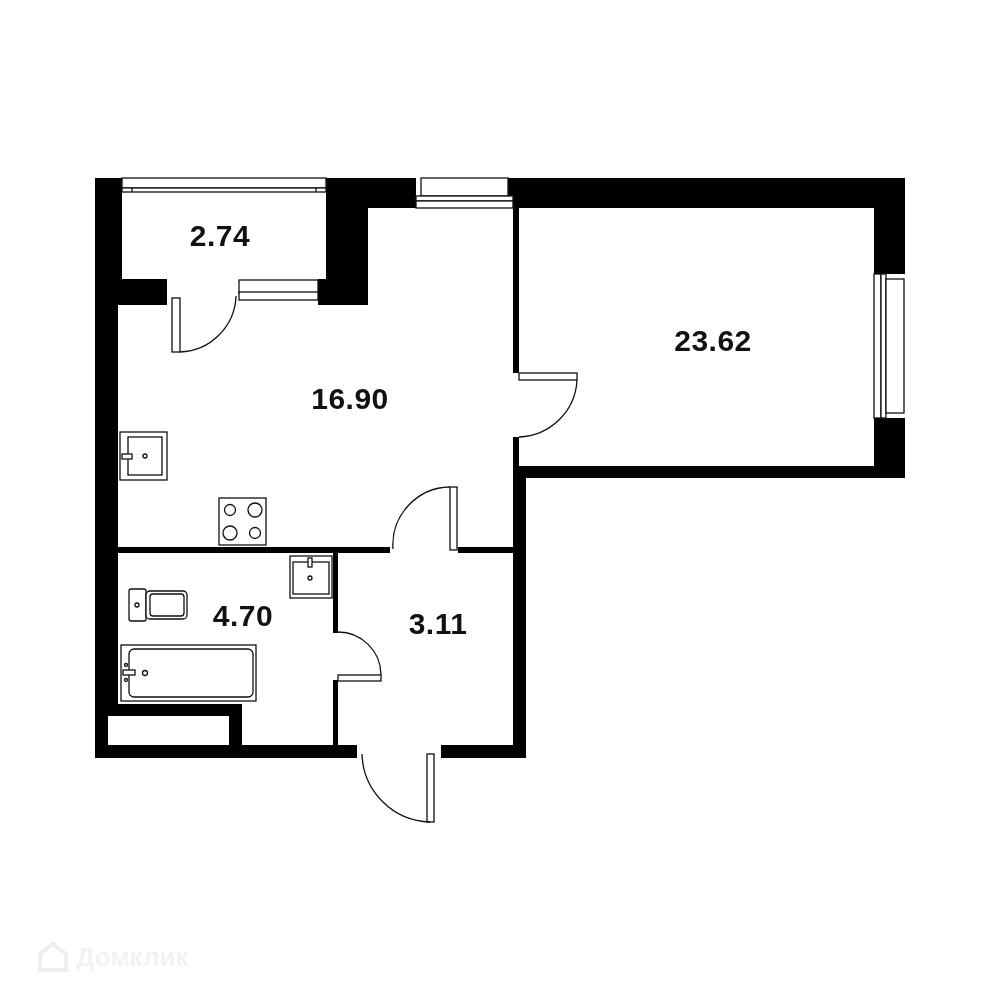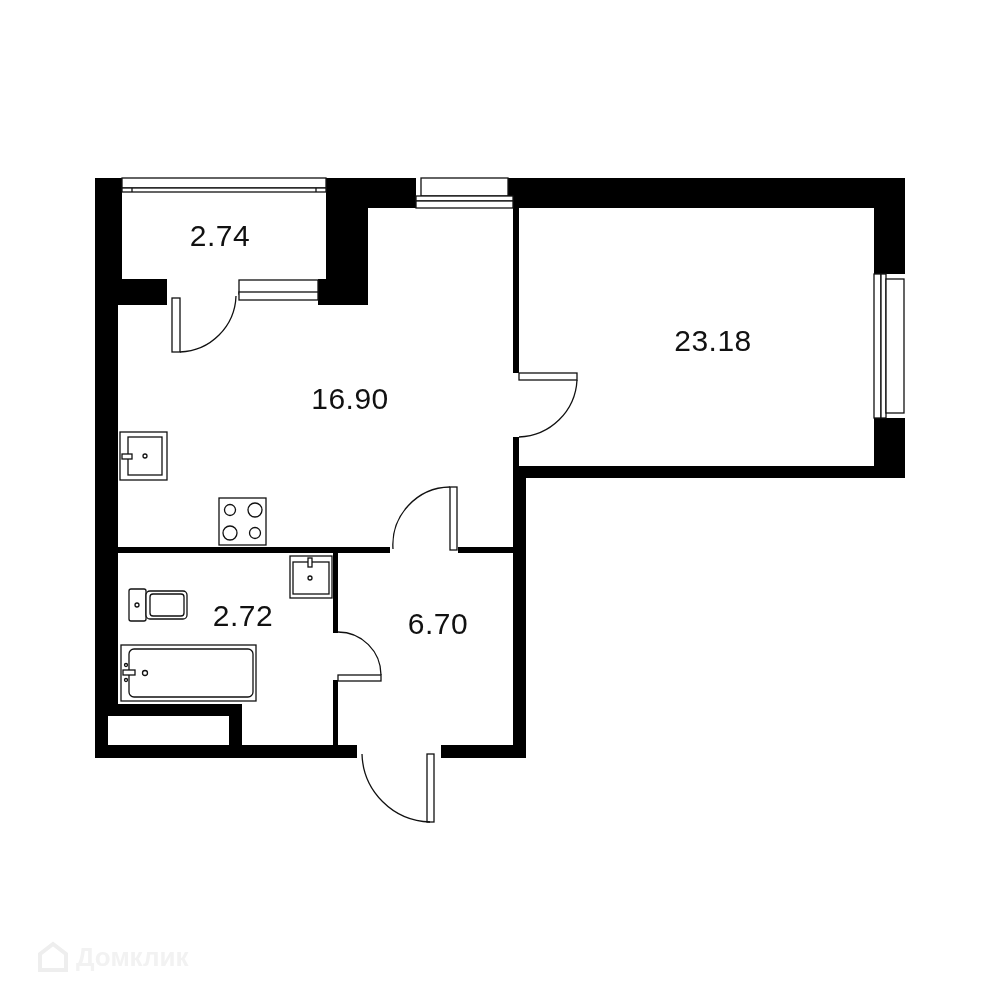--- a/index.html
+++ b/index.html
@@ -1,17 +1,17 @@
 <!DOCTYPE html>
 <html><head>
 <meta charset="utf-8">
 <style>
   html,body{margin:0;padding:0;background:#ffffff;}
   body{width:1000px;height:1000px;position:relative;overflow:hidden;font-family:"Liberation Sans",sans-serif;}
-  .plan{position:absolute;left:0;top:0;width:1000px;height:1000px;}
+  .plan{position:absolute;left:0;top:0;width:1000px;height:1000px;font-weight:bold;}
   .room-label{position:absolute;font-size:30px;color:#111;letter-spacing:0.5px;transform:translate(-50%,-50%);white-space:nowrap;}
   .logo{position:absolute;left:36px;top:940px;display:flex;align-items:center;gap:6px;color:#f2f2f2;font-weight:bold;font-size:26px;}
 </style>
 </head>
 <body>
 
 <div class="plan">
   <svg width="1000" height="1000" viewBox="0 0 1000 1000">
     <g fill="#000">
 
@@ -113,23 +113,23 @@
       <rect x="129" y="649" width="124" height="48" rx="5"></rect>
       <rect x="123" y="670" width="12" height="5"></rect>
       <circle cx="145" cy="673" r="2.5"></circle>
       <circle cx="126" cy="665" r="1.5"></circle>
       <circle cx="126" cy="680" r="1.5"></circle>
     </g>
   </svg>
 
   <div class="room-label" style="left:220px;top:236px;">2.74</div>
   <div class="room-label" style="left:310px;top:399px;margin-left:40px;">16.90</div>
-  <div class="room-label" style="left:713px;top:341px;">23.18</div>
-  <div class="room-label" style="left:243px;top:616px;">2.72</div>
-  <div class="room-label" style="left:438px;top:624px;">6.70</div>
+  <div class="room-label" style="left:713px;top:341px;">23.62</div>
+  <div class="room-label" style="left:243px;top:616px;">4.70</div>
+  <div class="room-label" style="left:438px;top:624px;">3.11</div>
 </div>
 
 <div class="logo">
   <svg width="34" height="34" viewBox="0 0 34 34">
     <path d="M4 14 L17 4 L30 14 L30 30 L4 30 Z" fill="none" stroke="#eeeeee" stroke-width="4"></path>
   </svg>
   <span>Домклик</span>
 </div>
 
 </body></html>

